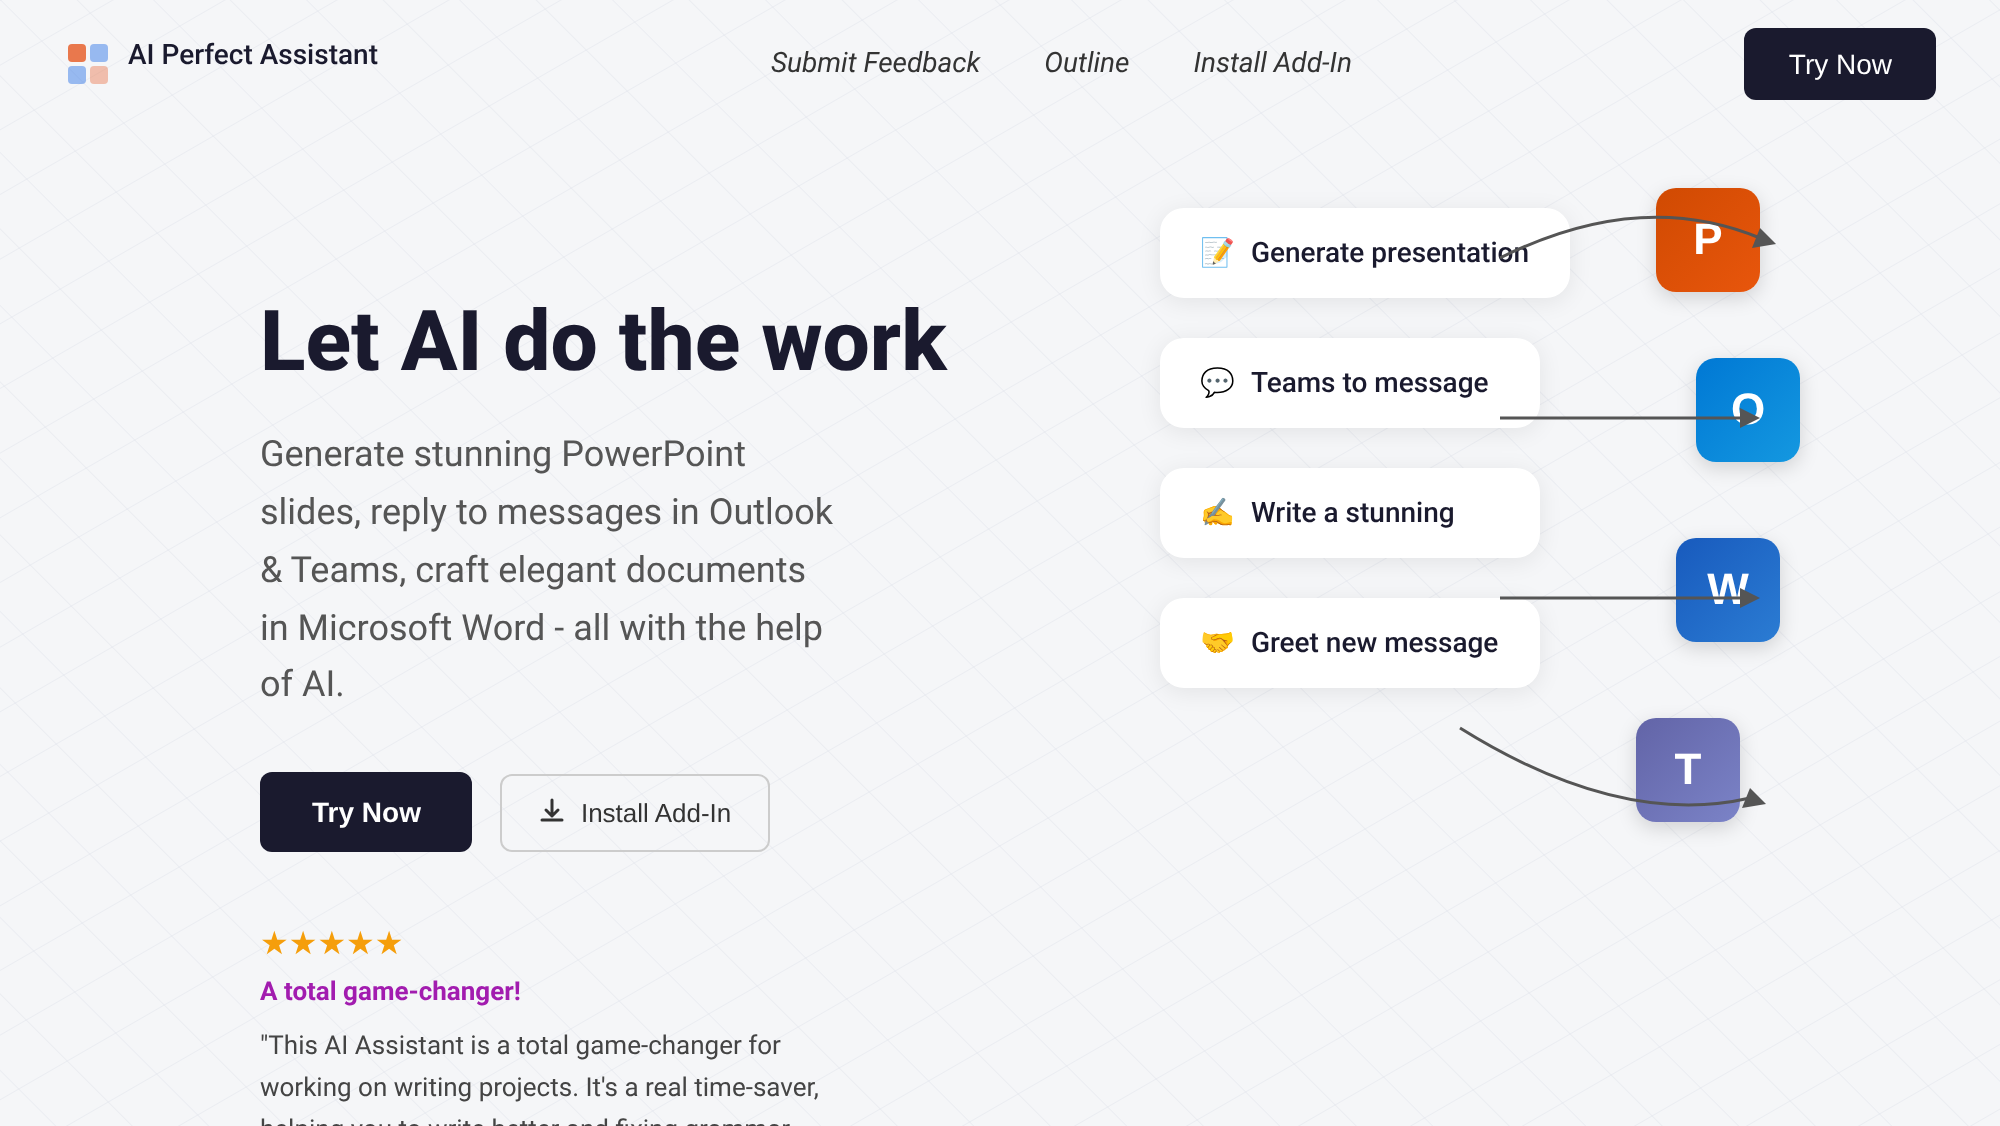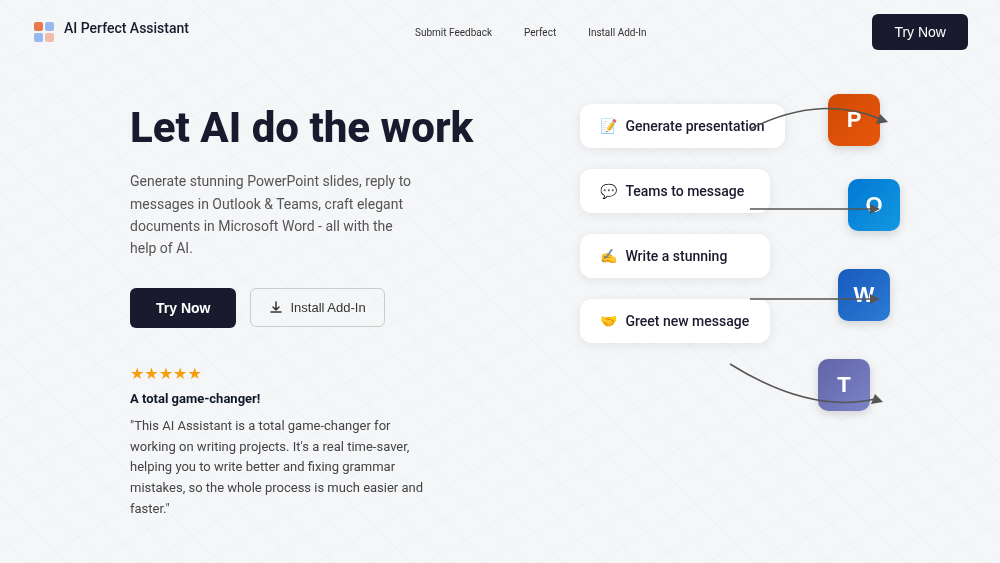--- a/index.html
+++ b/index.html
@@ -46,24 +46,25 @@
       font-size: 14px;
       font-weight: 500;
       color: #1a1a2e;
     }
     .nav-links {
       display: flex;
       align-items: center;
       gap: 32px;
     }
     .nav-link {
-      font-size: 10px;
+      font-size: 14px;
       color: #333;
       cursor: pointer;
       text-decoration: none;
+      font-style: italic;
     }
     .nav-cta {
       background: #1a1a2e;
       color: #fff;
       border: none;
       padding: 10px 22px;
       border-radius: 6px;
       font-size: 14px;
       font-weight: 500;
       cursor: pointer;
@@ -83,23 +84,24 @@
     .left {
       flex: 0 0 420px;
       padding-top: 20px;
     }
     .headline {
       font-size: 42px;
       font-weight: 800;
       color: #1a1a2e;
       line-height: 1.15;
       margin-bottom: 18px;
+      margin-top: 44px;
     }
     .subtext {
-      font-size: 14px;
+      font-size: 18px;
       color: #555;
       line-height: 1.6;
       max-width: 290px;
       margin-bottom: 28px;
     }
     .btn-group {
       display: flex;
       gap: 14px;
       align-items: center;
       margin-bottom: 36px;
@@ -127,21 +129,21 @@
       gap: 7px;
     }
     .stars {
       color: #f59e0b;
       font-size: 16px;
       margin-bottom: 8px;
     }
     .review-title {
       font-size: 13px;
       font-weight: 700;
-      color: #0f172a;
+      color: #a21caf;
       margin-bottom: 10px;
     }
     .review-text {
       font-size: 13px;
       color: #444;
       line-height: 1.6;
       max-width: 300px;
       margin-bottom: 14px;
     }
 
@@ -253,21 +255,21 @@
     <svg class="nav-logo-icon" viewBox="0 0 24 24" fill="none" xmlns="http://www.w3.org/2000/svg">
       <rect x="2" y="2" width="9" height="9" rx="2" fill="#e86a3a" opacity="0.9"></rect>
       <rect x="13" y="2" width="9" height="9" rx="2" fill="#3a7be8" opacity="0.5"></rect>
       <rect x="2" y="13" width="9" height="9" rx="2" fill="#3a7be8" opacity="0.5"></rect>
       <rect x="13" y="13" width="9" height="9" rx="2" fill="#e86a3a" opacity="0.4"></rect>
     </svg>
     <span class="nav-logo-text">AI Perfect Assistant</span>
   </div>
   <div class="nav-links">
     <a class="nav-link">Submit Feedback</a>
-    <a class="nav-link">Perfect</a>
+    <a class="nav-link">Outline</a>
     <a class="nav-link">Install Add-In</a>
   </div>
   <button class="nav-cta">Try Now</button>
 </nav>
 
 <div class="main">
 
   <div class="left">
     <h1 class="headline">
       <span>Let AI do the work</span><br>

